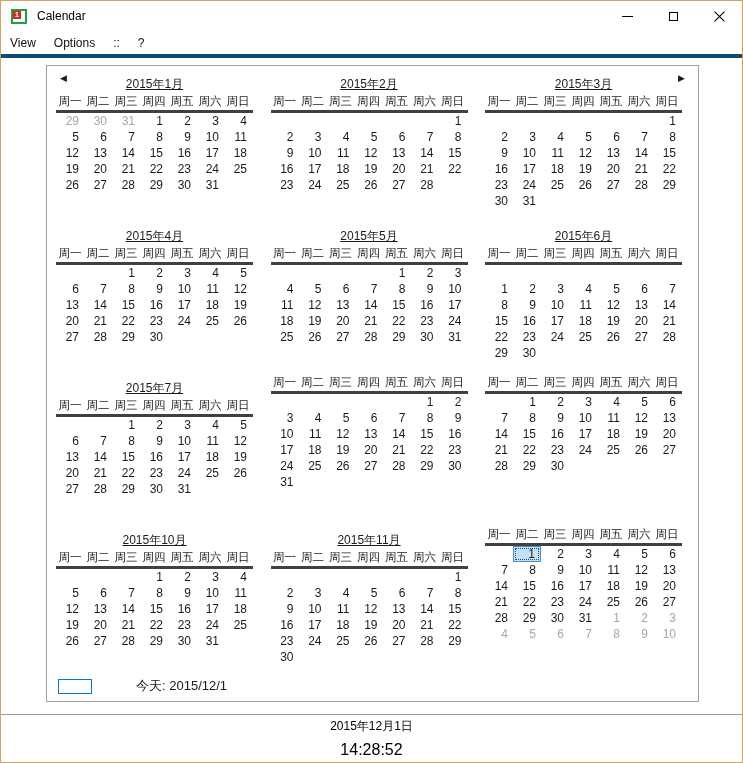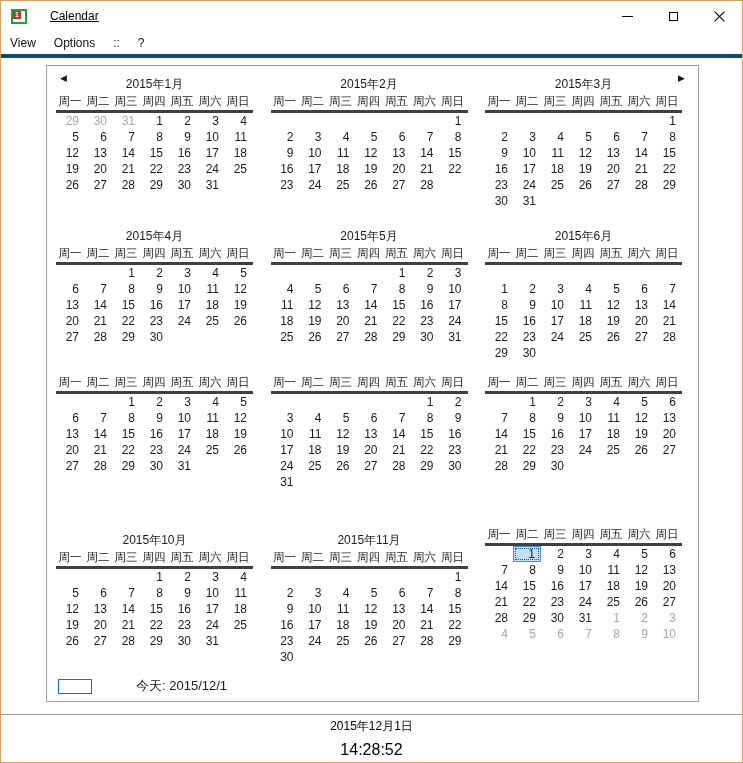--- a/index.html
+++ b/index.html
@@ -6,37 +6,37 @@
   body{
     width:743px;height:763px;position:relative;overflow:hidden;
     background:#fff;border:1px solid #d9a066;box-sizing:border-box;
     font-family:"Liberation Sans","DejaVu Sans",sans-serif;color:#1a1a1a;
     -webkit-font-smoothing:antialiased;
   }
   
   .titlebar{height:30px;display:flex;align-items:center;}
   .app-icon{width:16px;height:15px;margin-left:10px;border:2px solid #1fa23c;background:#fff;position:relative;box-sizing:border-box;flex:none;}
   .app-icon .one{position:absolute;left:0;top:0;width:8px;height:8px;background:#cf2b2b;color:#fff;font-size:7px;line-height:8px;text-align:center;font-weight:bold;}
-  .title-text{margin-left:23px;font-size:12px;color:#000;text-decoration:underline;}
+  .title-text{margin-left:10px;font-size:12px;color:#000;}
   .win-controls{margin-left:auto;display:flex;height:30px;}
   .win-btn{width:46px;height:30px;display:flex;align-items:center;justify-content:center;}
   .glyph-min{width:11px;height:1px;background:#000;}
   .glyph-max{width:9px;height:9px;border:1px solid #000;box-sizing:border-box;}
   
   .menubar{height:23px;display:flex;align-items:center;padding-left:9px;border-bottom:4px solid #0c4a6e;}
   .menu-item{font-size:12px;color:#111;padding:0 9px;}
   .menu-item:first-child{padding-left:0;}
   
   .panel{position:absolute;left:45px;top:64px;width:653px;height:637px;border:1px solid #9f9f9f;background:#fff;box-sizing:border-box;}
   .nav{position:absolute;top:6px;font-size:9px;color:#1a1a1a;line-height:12px;}
   .nav-prev{left:13px;}
   .nav-next{right:13px;}
   .months-grid{display:grid;grid-template-columns:repeat(3,197px);grid-auto-rows:152px;justify-content:space-between;padding:5px 16px 0 9px;}
   .month{width:197px;}
-  .month-title{height:23px;line-height:26px;text-align:center;font-size:12px;color:#1a1a1a;}
+  .month-title{height:23px;line-height:26px;text-align:center;font-size:12px;color:#1a1a1a;text-decoration:underline;}
   .weekdays{display:flex;border-bottom:3px solid #404040;padding-bottom:1px;}
   .wd{width:28px;text-align:center;font-size:11.5px;color:#1a1a1a;flex:none;}
   .week{display:flex;height:16px;}
   .day{width:28px;height:16px;line-height:16px;text-align:right;padding-right:5px;font-size:12px;box-sizing:border-box;flex:none;}
   .day.muted{color:#a6a6a6;}
   .day.selected{background:#c5e0f7;border:1px solid #4a90c8;outline:1px dotted #1d4f7c;outline-offset:-3px;line-height:14px;}
   
   .today-row{position:absolute;left:11px;bottom:6px;display:flex;align-items:center;}
   .today-box{width:32px;height:13px;border:1px solid #0078d4;background:#fff;flex:none;}
   .today-label{margin-left:44px;font-size:13px;color:#1a1a1a;}
@@ -471,20 +471,21 @@
           <span class="day">29</span>
           <span class="day">30</span>
           <span class="day"></span>
           <span class="day"></span>
           <span class="day"></span>
           <span class="day"></span>
           <span class="day"></span>
         </div>
       </div>
       <div class="month">
+        <div class="month-title">2015年7月</div>
         <div class="weekdays">
           <span class="wd">周一</span>
           <span class="wd">周二</span>
           <span class="wd">周三</span>
           <span class="wd">周四</span>
           <span class="wd">周五</span>
           <span class="wd">周六</span>
           <span class="wd">周日</span>
         </div>
         <div class="week">

